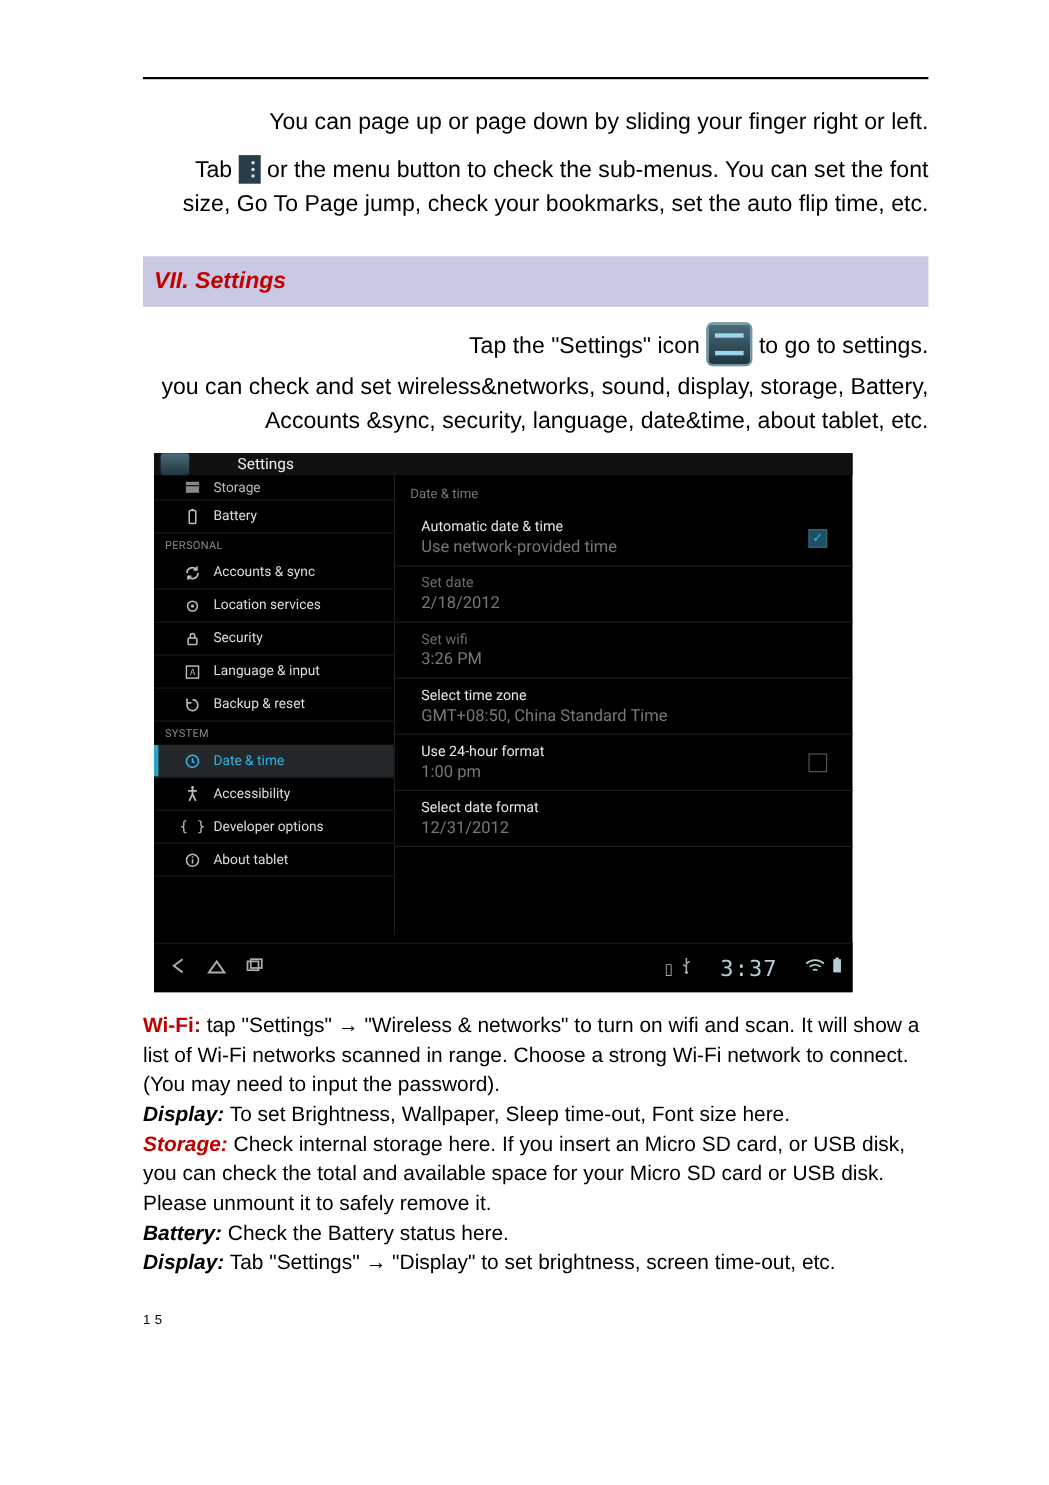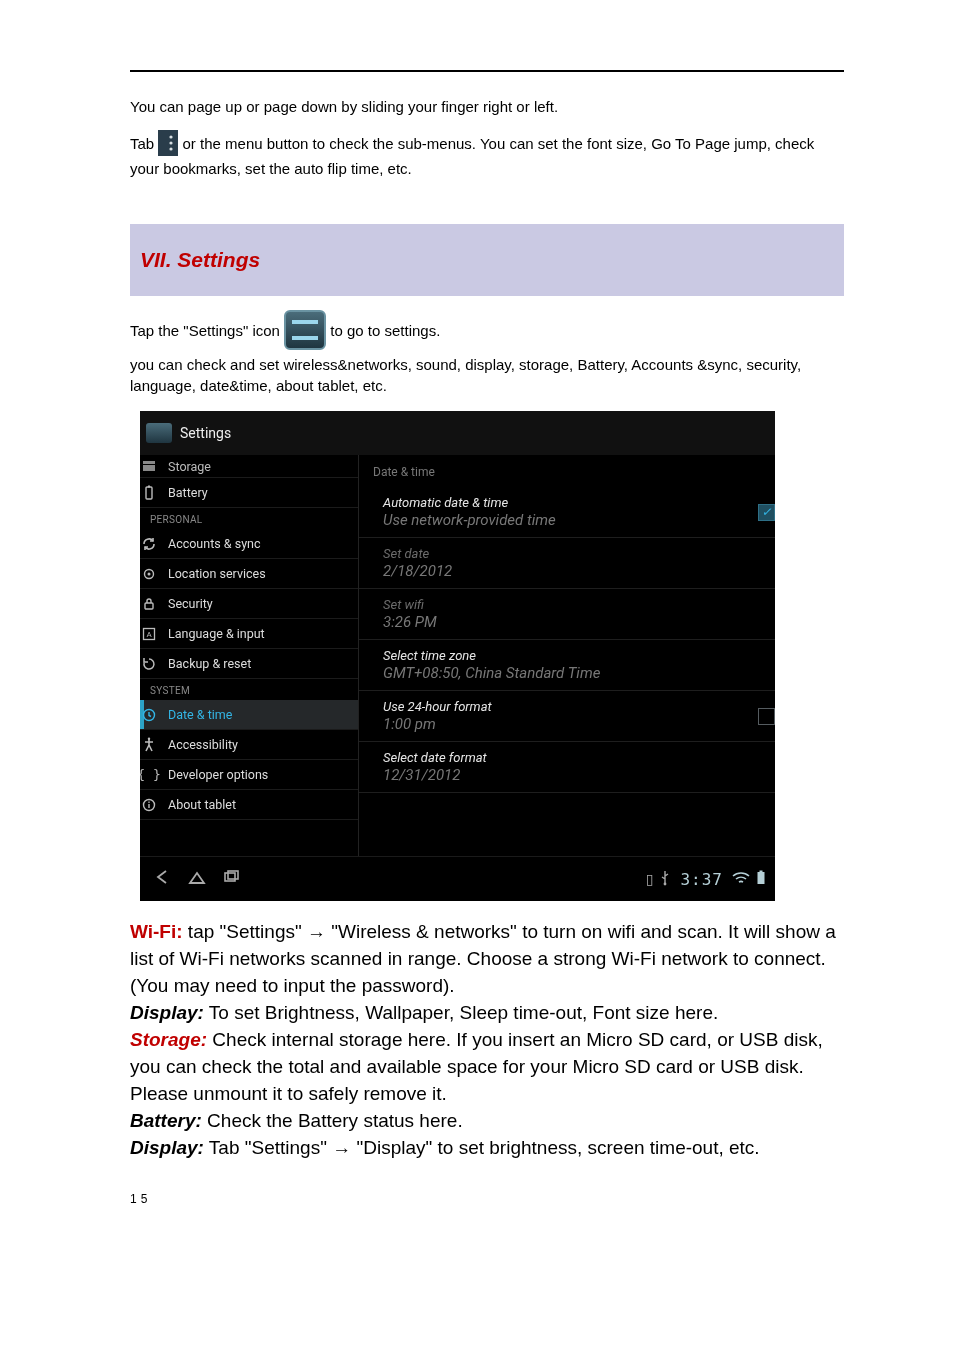--- a/index.html
+++ b/index.html
@@ -13,37 +13,38 @@
     padding: 70px 110px 40px 130px;
     box-sizing: border-box;
     width: 954px;
   }
   .hr-top {
     border: none;
     border-top: 2px solid #000;
     margin: 0 0 24px 0;
   }
   .body-text {
-    font-size: 15px;
+    font-size: 21px;
     line-height: 1.45;
     margin: 0 0 14px 0;
+    text-align: right;
   }
   .menu-dots {
     display:inline-block;
     width:20px; height:26px;
     background:#2a3d4b;
     vertical-align:middle;
     position:relative;
     top:-2px;
   }
   .menu-dots svg { width:100%; height:100%; display:block;}
   .section-bar {
     background:#cac9e3;
-    padding:24px 10px;
-    margin:44px 0 16px 0;
+    padding:11px 10px;
+    margin:32px 0 16px 0;
   }
   .section-title {
     color:#c00000;
     font-weight:bold;
     font-style:italic;
     font-size:21px;
   }
   .settings-icon {
     display:inline-block;
     width:38px; height:36px;
@@ -73,44 +74,45 @@
     height:490px;
     background:#000;
     margin:0 0 18px 10px;
     position:relative;
     font-family: Roboto, Arial, sans-serif;
     color:#ccc;
     font-size:12px;
   }
   .shot-titlebar {
     display:flex;align-items:center;
-    height:44px;
+    height:20px;
     background:#111;
     padding-left:6px;
     font-size:14px;
     color:#eee;
+    gap:36px;
   }
   .shot-titlebar .ticon {
     width:26px;height:20px;
     background:linear-gradient(#4a6c7a,#1f3540);
     border-radius:3px;
     margin-right:8px;
     position:relative;
   }
   .shot-body { display:flex; height:418px; }
   .sidebar { width:218px; overflow:hidden; }
   .sidebar .section-label {
     color:#888; font-size:10px;
     padding:6px 10px 4px 10px;
     letter-spacing:0.3px;
   }
   .sidebar .sitem {
     display:flex;align-items:center;
     height:29px;
-    padding:0 4px 0 0;
+    padding:0 4px 0 26px;
     color:#ddd;
     border-bottom:1px solid #1b1b1b;
     white-space:nowrap;
     font-size:12.5px;
   }
   .sidebar .sitem.selected {
     background:#25282a;
     box-shadow: inset 4px 0 0 #2ca3c7;
     color:#33b5e5;
   }
@@ -125,24 +127,23 @@
     border-left:1px solid #222;
     padding:0 0 0 0;
   }
   .panel-header {
     color:#777;
     font-size:12px;
     padding:10px 14px 8px 14px;
   }
   .ritem {
     border-bottom:1px solid #1e1e1e;
-    padding:8px 0 8px 24px;
+    padding:8px 23px 8px 24px;
     display:flex;align-items:center;
     position:relative;
-    font-style:italic;
   }
   .ritem .rtexts{flex:1;}
   .ritem .rtitle{ color:#e6e6e6; font-size:13px;}
   .ritem .rsub{ color:#777; font-size:15px; margin-top:1px;}
   .ritem.dim .rtitle{ color:#6c6c6c;}
   .chk {
     width:15px;height:15px;border:1px solid #555c60;
     margin-left:8px;
     display:flex;align-items:center;justify-content:center;
     color:#33b5e5;font-size:12px;
@@ -152,21 +153,21 @@
     height:44px;
     background:#000;
     border-top:1px solid #1a1a1a;
     display:flex;align-items:center;
     padding:0 6px;
     color:#ccc;
     font-size:18px;
   }
   .navbar .navbtn{ width:34px;text-align:center;color:#aaa; }
   .navbar .spacer{flex:1;}
-  .navbar .clock{ font-family: monospace; letter-spacing:1px; color:#b5cfd6; font-size:16px; margin:0 6px;}
+  .navbar .clock{ font-family: monospace; letter-spacing:1px; color:#b5cfd6; font-size:20px; margin:0 22px;}
   .navbar .small{ font-size:14px; color:#aaa; margin:0 3px;}
 
   .para-section { font-size:19px; line-height:1.42; }
   .para-section p { margin:0; }
   .key { font-weight:bold;font-style:italic; }
   .wifi-key { color:#c00000; font-weight:bold; }
   .pagenum { text-align:left; font-size:12px; letter-spacing:4px; margin-top:30px;}
 </style>
 </head>
 <body>

